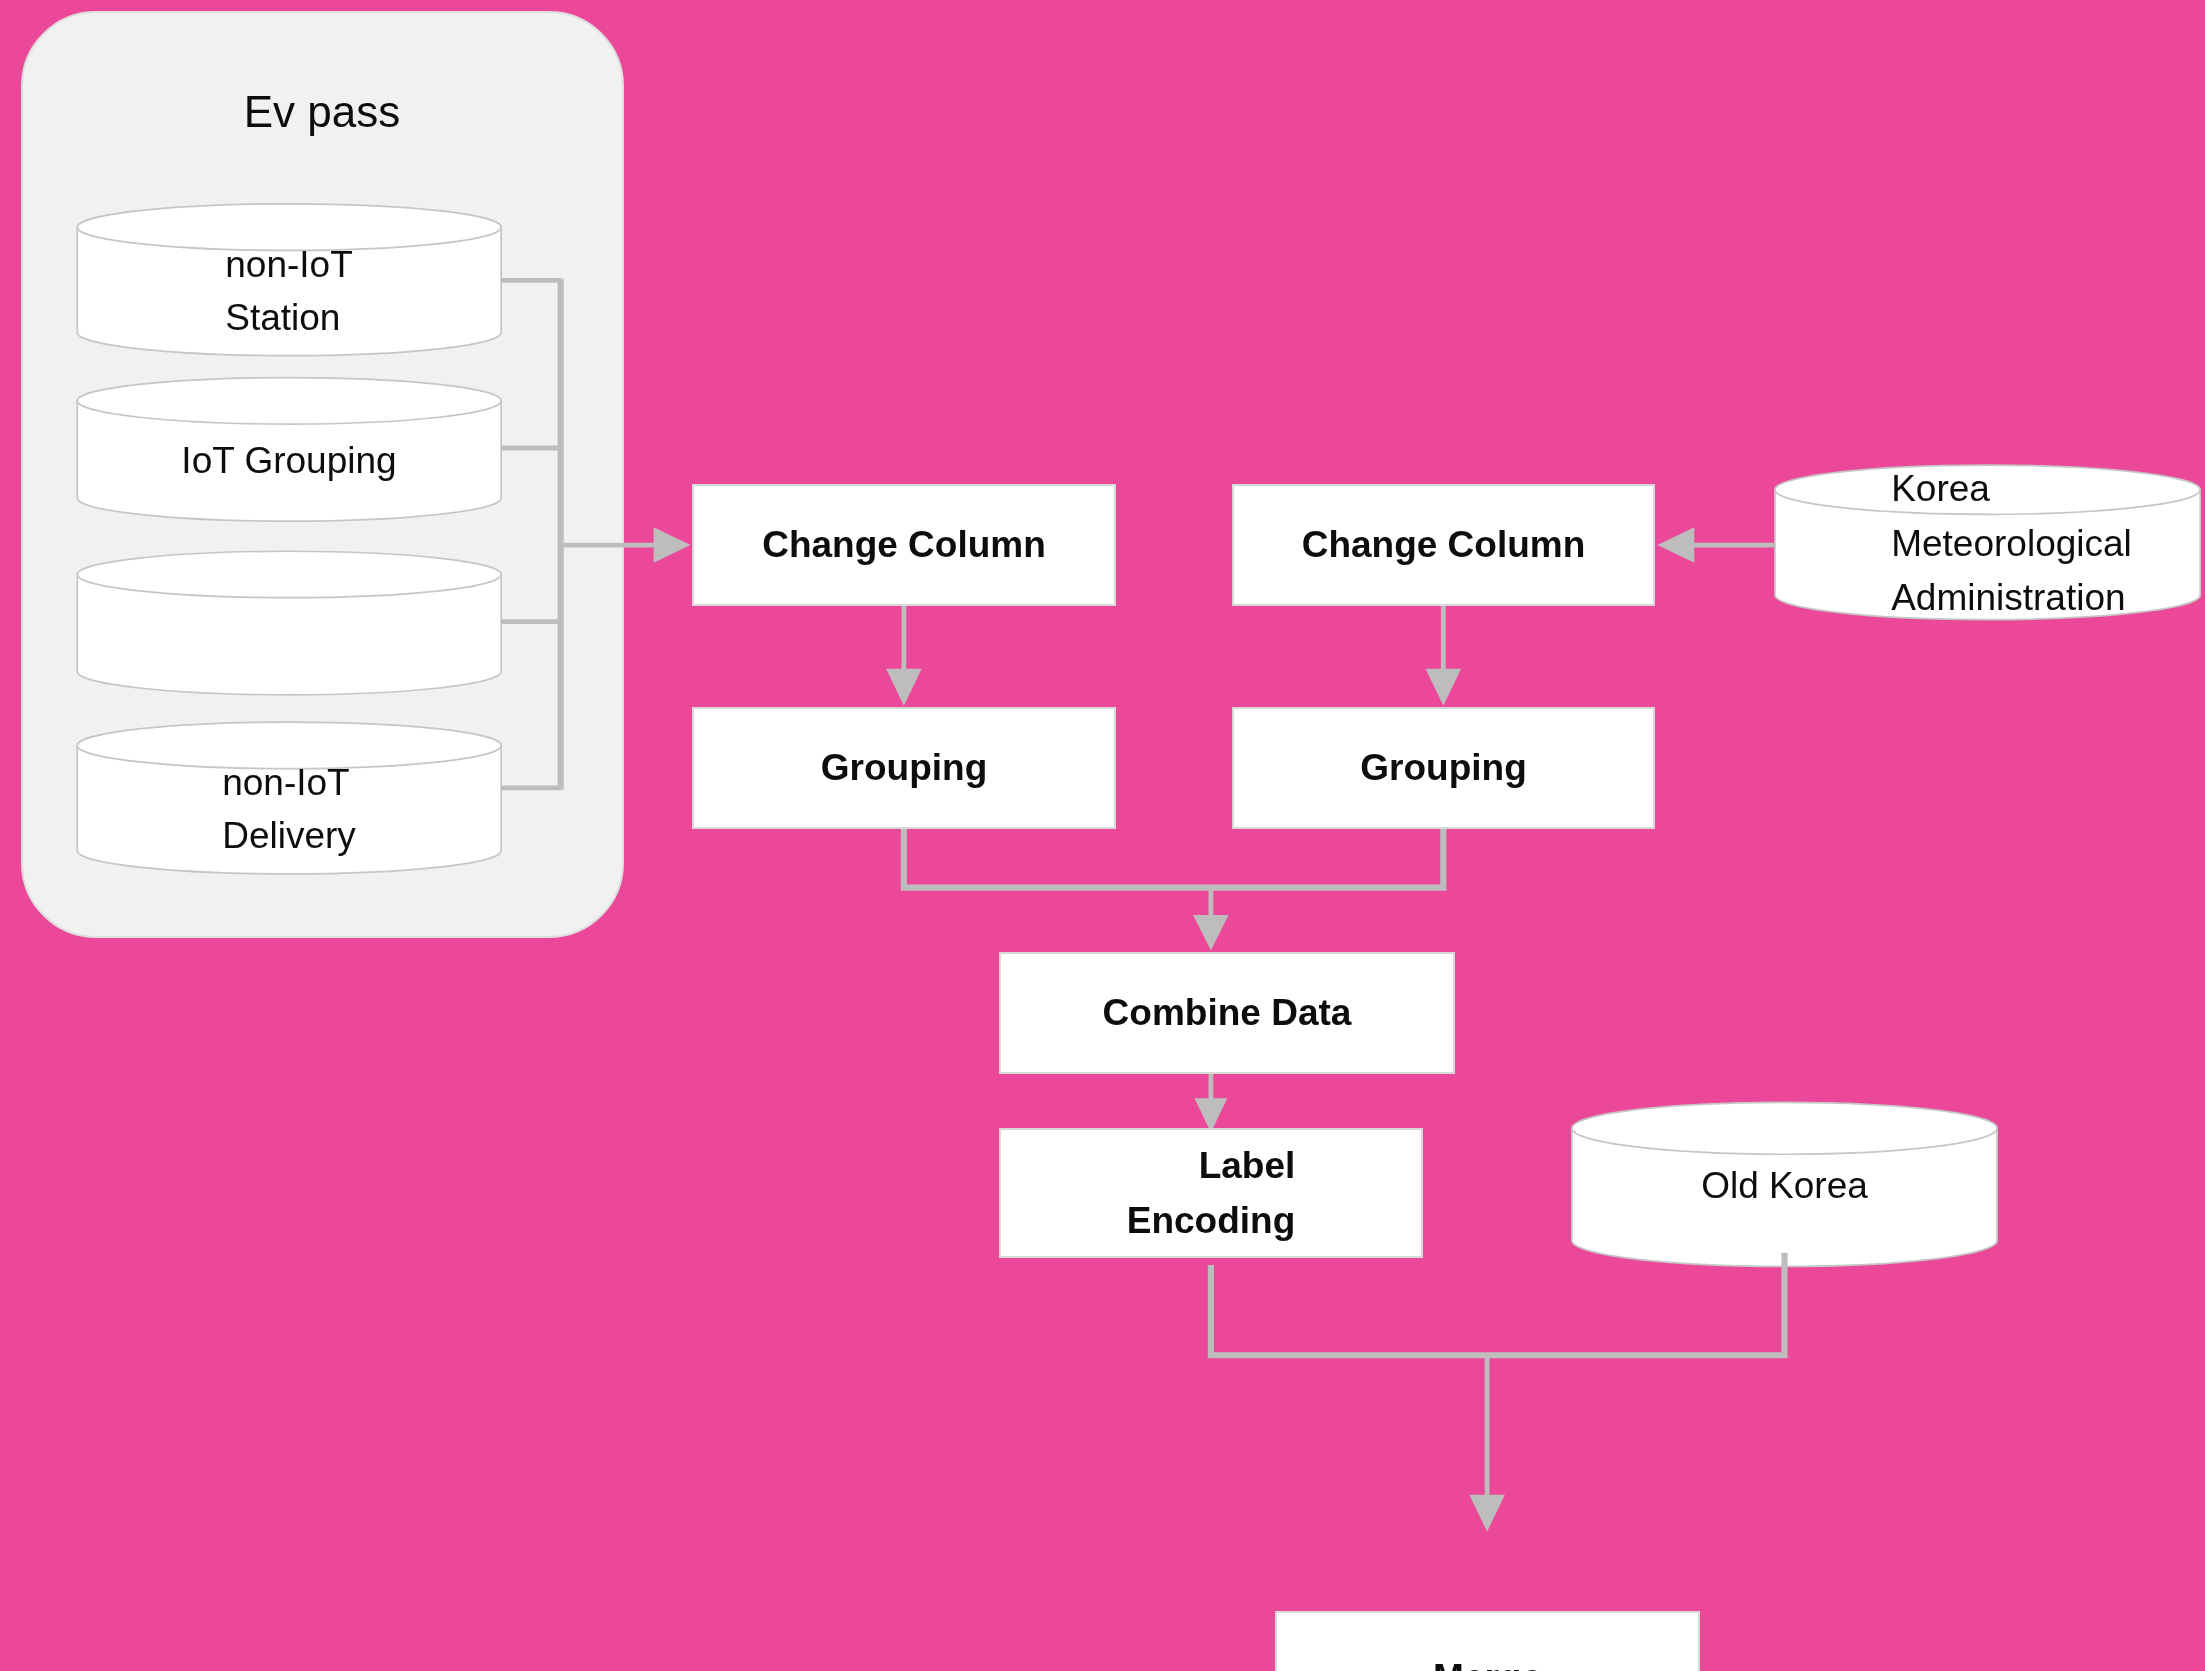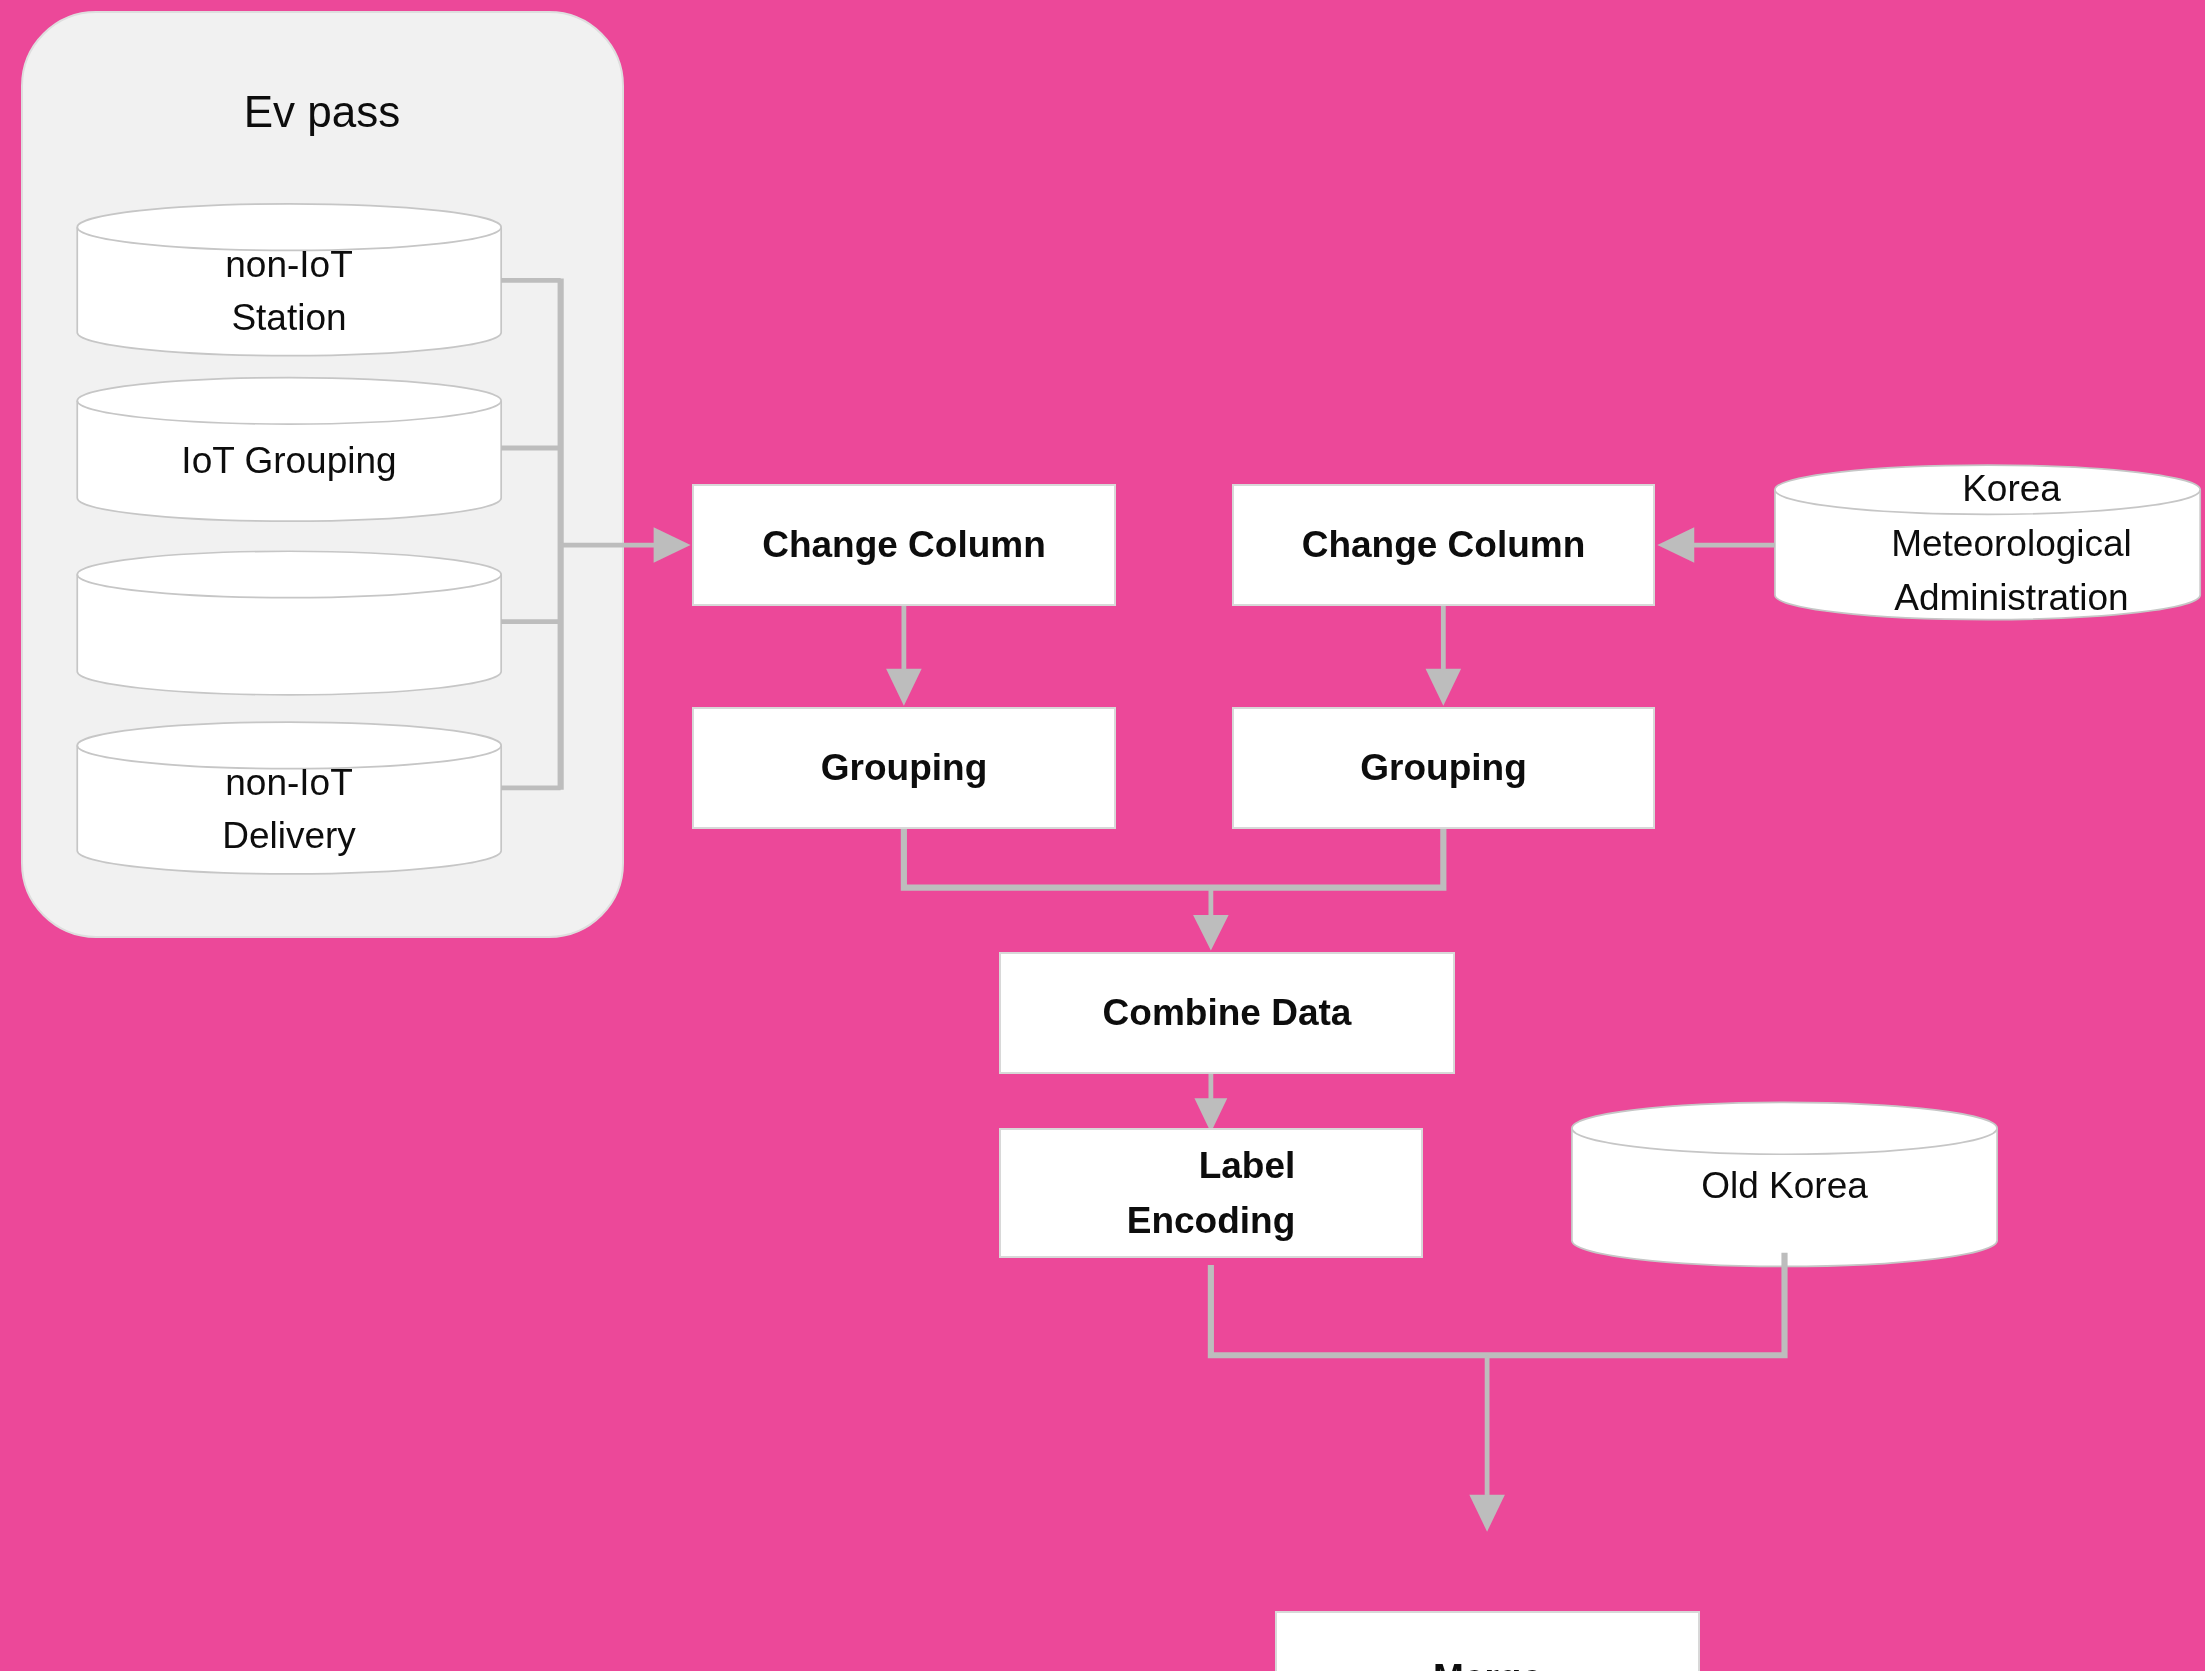--- a/index.html
+++ b/index.html
@@ -41,21 +41,21 @@
   #box-grouping-left      {left:692px;top:707px;width:424px;height:122px;}
   #box-change-column-right{left:1232px;top:484px; width:423px;height:122px;}
   #box-grouping-right     {left:1232px;top:707px;width:423px;height:122px;}
   #box-combine-data       {left:999px;top:952px;width:456px;height:122px;}
   #box-label-encoding     {left:999px;top:1128px;width:424px;height:130px;}
   #box-merge              {left:1275px;top:1611px;width:425px;height:134px;}
 
   
   .cyl-label{
     position:absolute;display:flex;align-items:center;justify-content:center;
-    text-align:center;font-size:37px;line-height:1.42;color:#0d0d0d;
+    text-align:left;font-size:37px;line-height:1.42;color:#0d0d0d;
     white-space:pre-line;
   }
   #lbl-non-iot-station {left:77px; top:227px; width:424px;height:129px;}
   #lbl-iot-station     {left:77px; top:401px; width:424px;height:120px;}
   #lbl-iot-delivery    {left:77px; top:574px; width:424px;height:120px;}
   #lbl-non-iot-delivery{left:77px; top:745px;width:424px;height:129px;}
   #lbl-kma             {left:1775px;top:479px; width:425px;height:130px;line-height:1.48;padding-left:24px;}
   #lbl-old-data        {left:1572px;top:1121px;width:425px;height:130px;}
 
   svg .shape{fill:#ffffff;stroke:#c6c6c6;stroke-width:2.5;}

